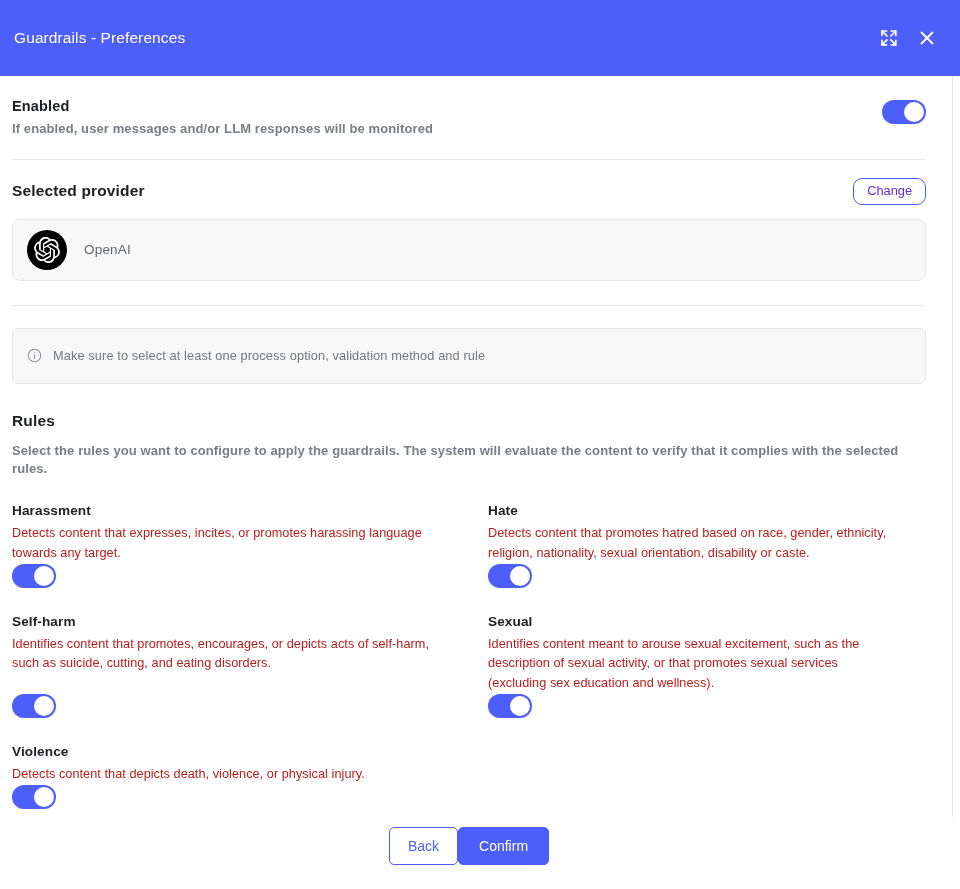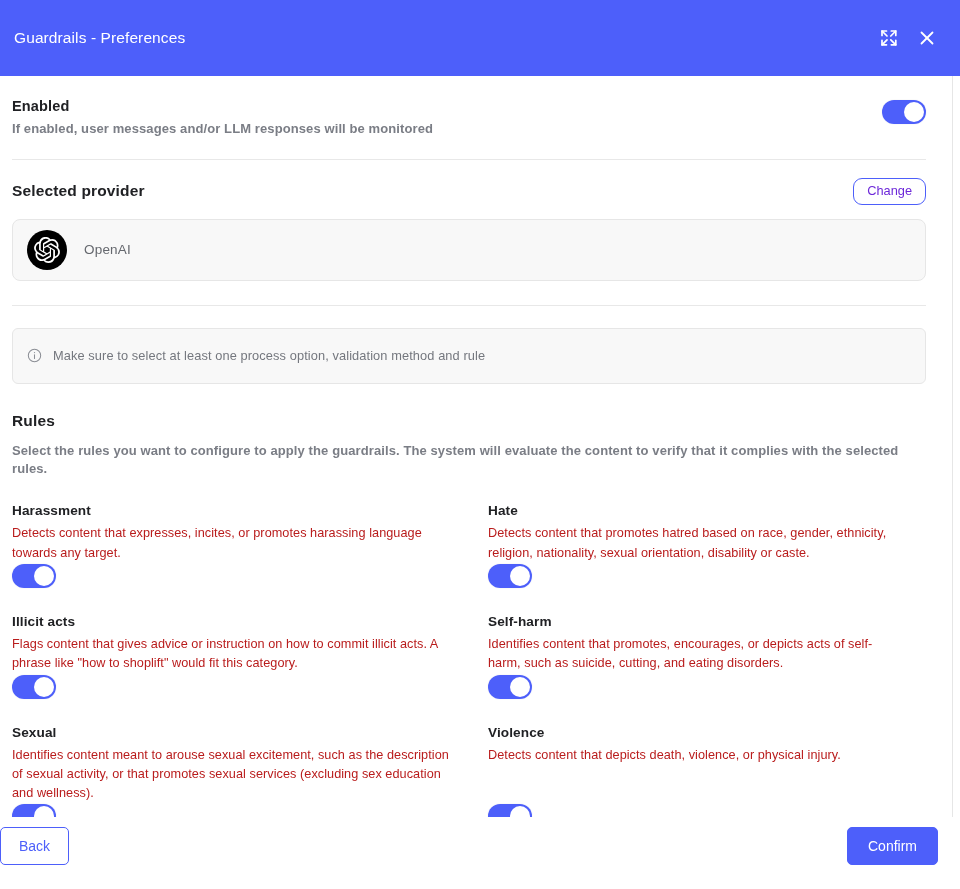--- a/index.html
+++ b/index.html
@@ -227,21 +227,21 @@
     font-weight: bold;
     color: #0369a1;
     letter-spacing: .05px;
   }
   .chev { width: 14px; height: 14px; display: flex; align-items: center; justify-content: center; }
 
   
   .footer {
     flex: 0 0 auto;
     height: 72px;
-    display: flex; align-items: center; justify-content: space-between;
+    display: flex; align-items: center; justify-content: center;
     padding: 0 22px 14px 0;
     background: #ffffff;
   }
   .btn {
     border-radius: 5px;
     font-size: 14px;
     font-family: "Liberation Sans", sans-serif;
     cursor: pointer;
     line-height: 1;
     padding: 11px 18px;
@@ -357,31 +357,20 @@
               <div class="rule-name">Hate</div>
               <div class="rule-desc">Detects content that promotes hatred based on race, gender, ethnicity, religion, nationality, sexual orientation, disability or caste.</div>
             </div>
             <div class="rule-toggle">
               <div class="toggle">
                   <div class="knob"></div>
                 </div>
             </div>
           </div>
 
-          <div class="rule-cell">
-            <div class="rule-texts">
-              <div class="rule-name">Illicit acts</div>
-              <div class="rule-desc">Flags content that gives advice or instruction on how to commit illicit acts. A phrase like "how to shoplift" would fit this category.</div>
-            </div>
-            <div class="rule-toggle">
-              <div class="toggle">
-                  <div class="knob"></div>
-                </div>
-            </div>
-          </div>
 
           <div class="rule-cell">
             <div class="rule-texts">
               <div class="rule-name">Self-harm</div>
               <div class="rule-desc">Identifies content that promotes, encourages, or depicts acts of self-harm, such as suicide, cutting, and eating disorders.</div>
             </div>
             <div class="rule-toggle">
               <div class="toggle">
                   <div class="knob"></div>
                 </div>

